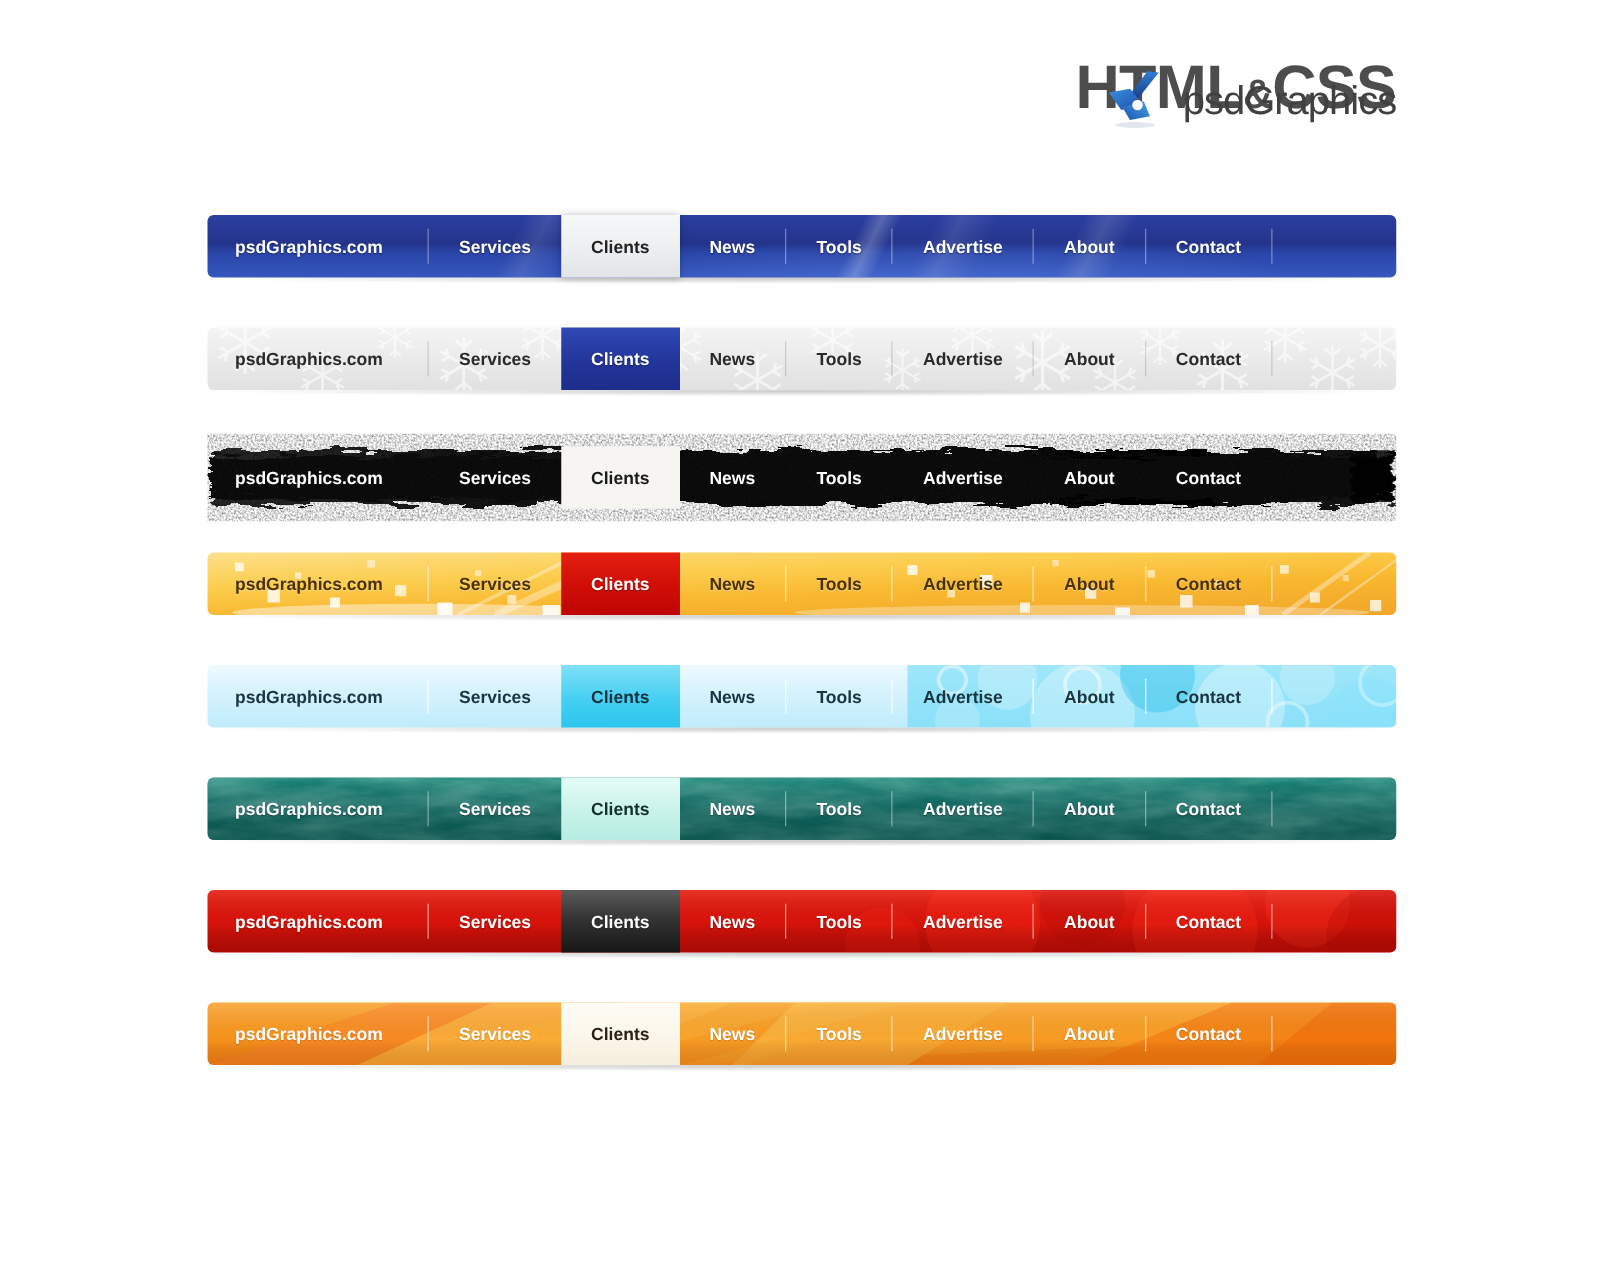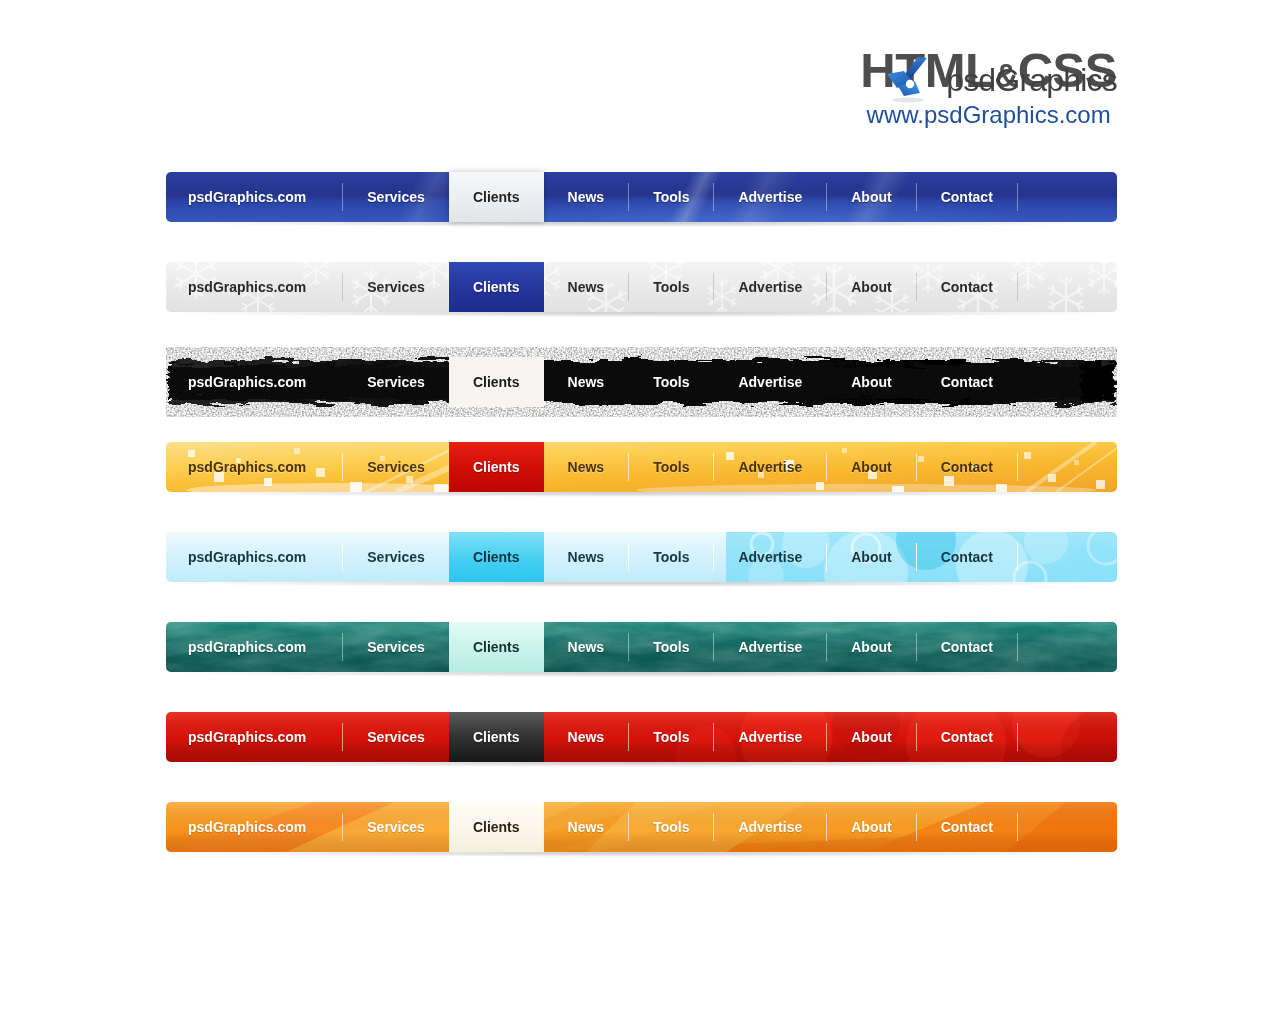--- a/index.html
+++ b/index.html
@@ -235,21 +235,20 @@
     text-shadow: none;
   }
 </style>
 </head>
 <body>
 
 <div id="header">
 
   <div id="brand-block">
     <div id="brand-title"><span>HTML</span><span class="amp">&amp;</span><span>CSS</span></div>
-    <div id="brand-url">www.psdGraphics.com</div>
   </div>
 
   <div id="logo-block">
     <span>
       <svg id="logo-mark" viewBox="0 0 56 50" xmlns="http://www.w3.org/2000/svg">
         <defs>
           <linearGradient id="bgA" x1="0" y1="0" x2="1" y2="1">
             <stop offset="0%" stop-color="#3b8fe0"></stop>
               <stop offset="100%" stop-color="#1b4fa8"></stop>
           </linearGradient>

